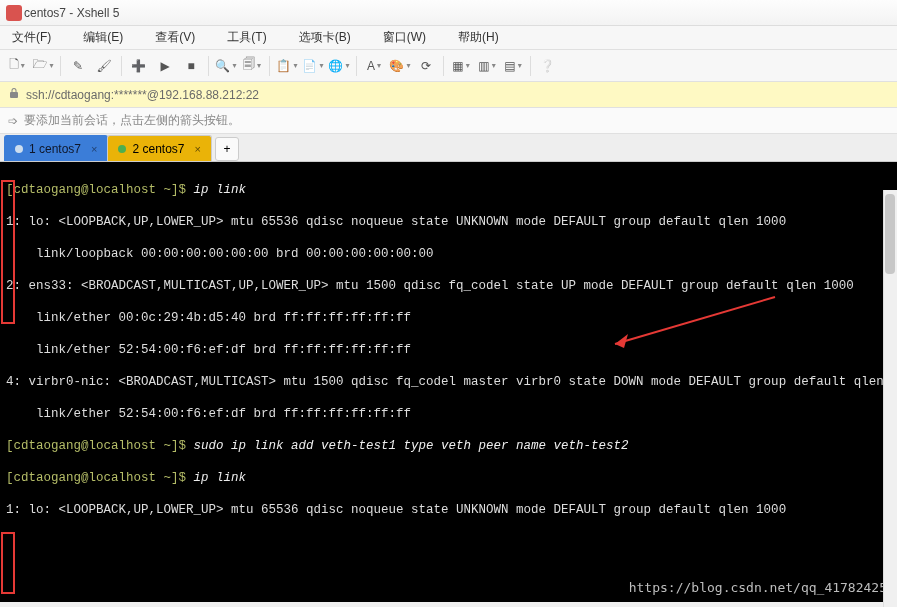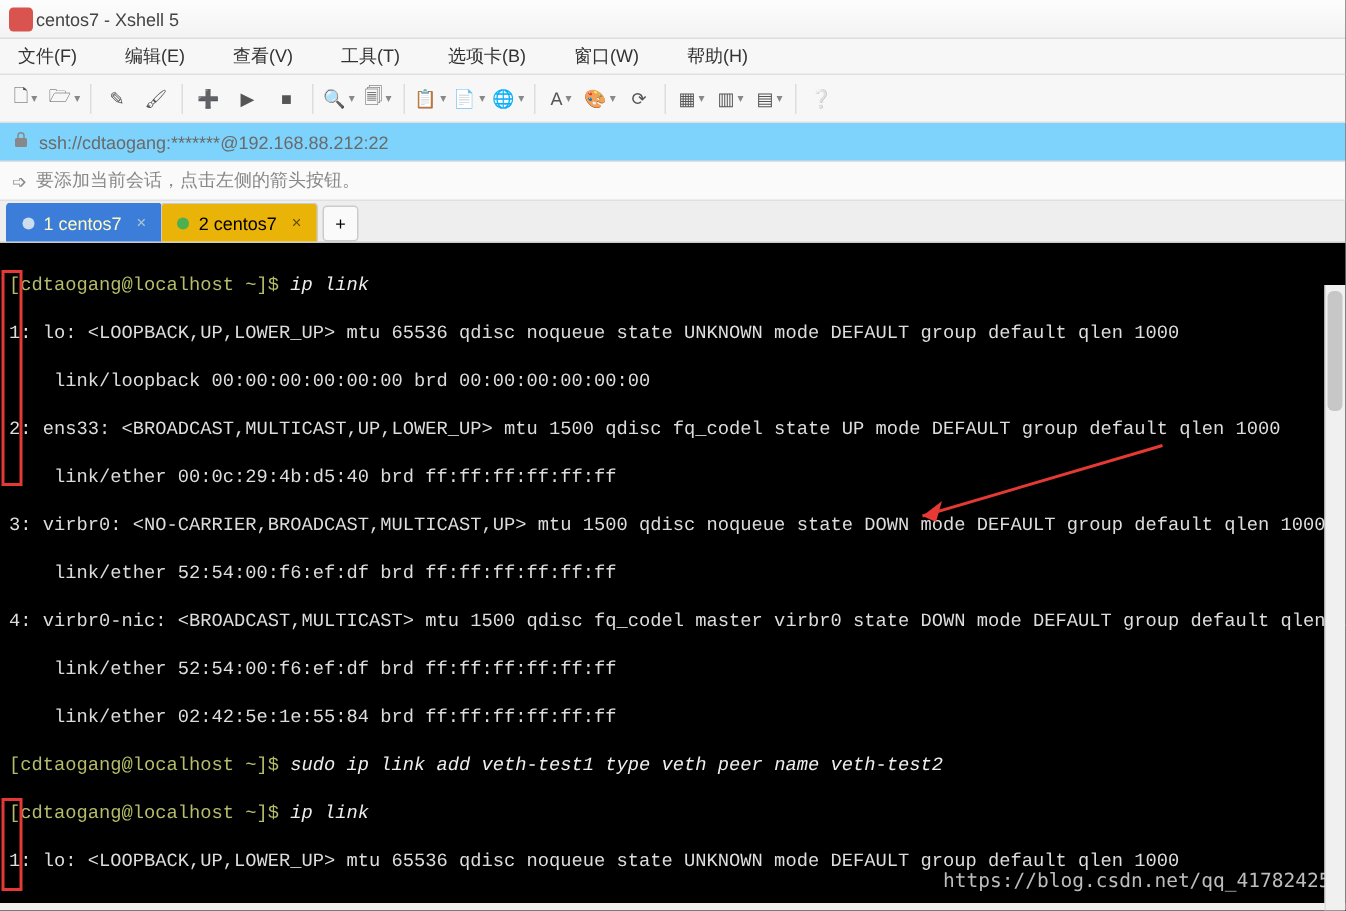--- a/index.html
+++ b/index.html
@@ -6,26 +6,26 @@
 body { font-family: "Microsoft YaHei", Tahoma, sans-serif; font-size: 12px; background: #f0f0f0; width: 897px; height: 607px; overflow: hidden; position: relative; }
 .titlebar { background: linear-gradient(#fdfdfd,#f3f3f3); border-bottom: 1px solid #ddd; height: 26px; display: flex; align-items: center; padding: 0 6px; gap: 2px; }
 .titlebar .app-icon { width: 16px; height: 16px; background: #d9534f; border-radius: 3px; display: inline-block; }
 .titlebar .title { color: #444; }
 .menubar { background: #f7f7f7; border-bottom: 1px solid #e0e0e0; height: 24px; display: flex; align-items: center; padding: 0 4px; gap: 16px; }
 .menubar .menu { padding: 2px 8px; color: #333; cursor: default; }
 .toolbar-row { background: #f7f7f7; border-bottom: 1px solid #e0e0e0; height: 32px; display: flex; align-items: center; padding: 0 6px; gap: 4px; }
 .tool-btn { width: 22px; height: 22px; display: flex; align-items: center; justify-content: center; border-radius: 2px; color: #555; }
 .tool-sep { width: 1px; height: 20px; background: #ddd; margin: 0 2px; }
 .dropdown-caret::after { content: "▾"; font-size: 8px; margin-left: 2px; color: #888; }
-.address-row { background: #7dd3fc; border-bottom: 1px solid #e0e0e0; height: 26px; display: flex; align-items: center; padding: 0 8px; gap: 6px; color: #6a6a6a; }
+.address-row { background: #fef9c3; border-bottom: 1px solid #e0e0e0; height: 26px; display: flex; align-items: center; padding: 0 8px; gap: 6px; color: #6a6a6a; }
 .lock-icon svg { width: 12px; height: 12px; fill: #888; }
 .hint-row { background: #fafafa; border-bottom: 1px solid #e0e0e0; height: 26px; display: flex; align-items: center; padding: 0 8px; gap: 6px; color: #888; }
 .tabbar { background: #eee; border-bottom: 1px solid #ccc; height: 28px; display: flex; align-items: flex-end; padding: 0 4px; gap: 0; }
 .tab { height: 26px; display: flex; align-items: center; padding: 0 10px; border: 1px solid #ccc; border-bottom: none; background: #eab308; margin-right: -1px; border-radius: 3px 3px 0 0; gap: 6px; }
-.tab.active { background: #3b7dd8; color: #fef9c3; border-color: #3b7dd8; }
+.tab.active { background: #3b7dd8; color: #0f172a; border-color: #3b7dd8; }
 .tab .dot { width: 8px; height: 8px; border-radius: 50%; background: #4caf50; display: inline-block; }
 .tab.active .dot { background: #cde; }
 .tab .close { font-size: 11px; color: inherit; opacity: .6; margin-left: 4px; }
 .tab-add { width: 24px; height: 24px; display: flex; align-items: center; justify-content: center; border: 1px solid #ccc; background: #fafafa; margin-left: 4px; border-radius: 3px; }
 .terminal { background: #000; color: #ddd; font-family: Consolas, "Courier New", monospace; font-size: 12.5px; line-height: 16px; padding: 4px 6px; height: 440px; overflow: hidden; position: relative; white-space: pre; }
 .term-line { white-space: pre; }
 .p-green { color: #b5bd68; }
 .p-white { color: #eee; font-style: italic; }
 .red-box { position: absolute; border: 2px solid #e53935; pointer-events: none; }
 .red-arrow { position: absolute; pointer-events: none; }
@@ -109,25 +109,23 @@
       <span>+</span>
     </div>
 </div>
 
 <div class="terminal">
 <div class="term-line"><span class="p-green">[cdtaogang@localhost ~]$ </span><span class="p-white">ip link</span></div>
 <div class="term-line">1: lo: &lt;LOOPBACK,UP,LOWER_UP&gt; mtu 65536 qdisc noqueue state UNKNOWN mode DEFAULT group default qlen 1000</div>
 <div class="term-line">    link/loopback 00:00:00:00:00:00 brd 00:00:00:00:00:00</div>
 <div class="term-line">2: ens33: &lt;BROADCAST,MULTICAST,UP,LOWER_UP&gt; mtu 1500 qdisc fq_codel state UP mode DEFAULT group default qlen 1000</div>
 <div class="term-line">    link/ether 00:0c:29:4b:d5:40 brd ff:ff:ff:ff:ff:ff</div>
-<div class="term-line">3: virbr0: &lt;NO-CARRIER,BROADCAST,MULTICAST,UP&gt; mtu 1500 qdisc noqueue state DOWN mode DEFAULT group default qlen 1000</div>
 <div class="term-line">    link/ether 52:54:00:f6:ef:df brd ff:ff:ff:ff:ff:ff</div>
 <div class="term-line">4: virbr0-nic: &lt;BROADCAST,MULTICAST&gt; mtu 1500 qdisc fq_codel master virbr0 state DOWN mode DEFAULT group default qlen 1000</div>
 <div class="term-line">    link/ether 52:54:00:f6:ef:df brd ff:ff:ff:ff:ff:ff</div>
-<div class="term-line">    link/ether 02:42:5e:1e:55:84 brd ff:ff:ff:ff:ff:ff</div>
 <div class="term-line"><span class="p-green">[cdtaogang@localhost ~]$ </span><span class="p-white">sudo ip link add veth-test1 type veth peer name veth-test2</span></div>
 <div class="term-line"><span class="p-green">[cdtaogang@localhost ~]$ </span><span class="p-white">ip link</span></div>
 <div class="term-line">1: lo: &lt;LOOPBACK,UP,LOWER_UP&gt; mtu 65536 qdisc noqueue state UNKNOWN mode DEFAULT group default qlen 1000</div>
 
 
 
 
 
 
 

